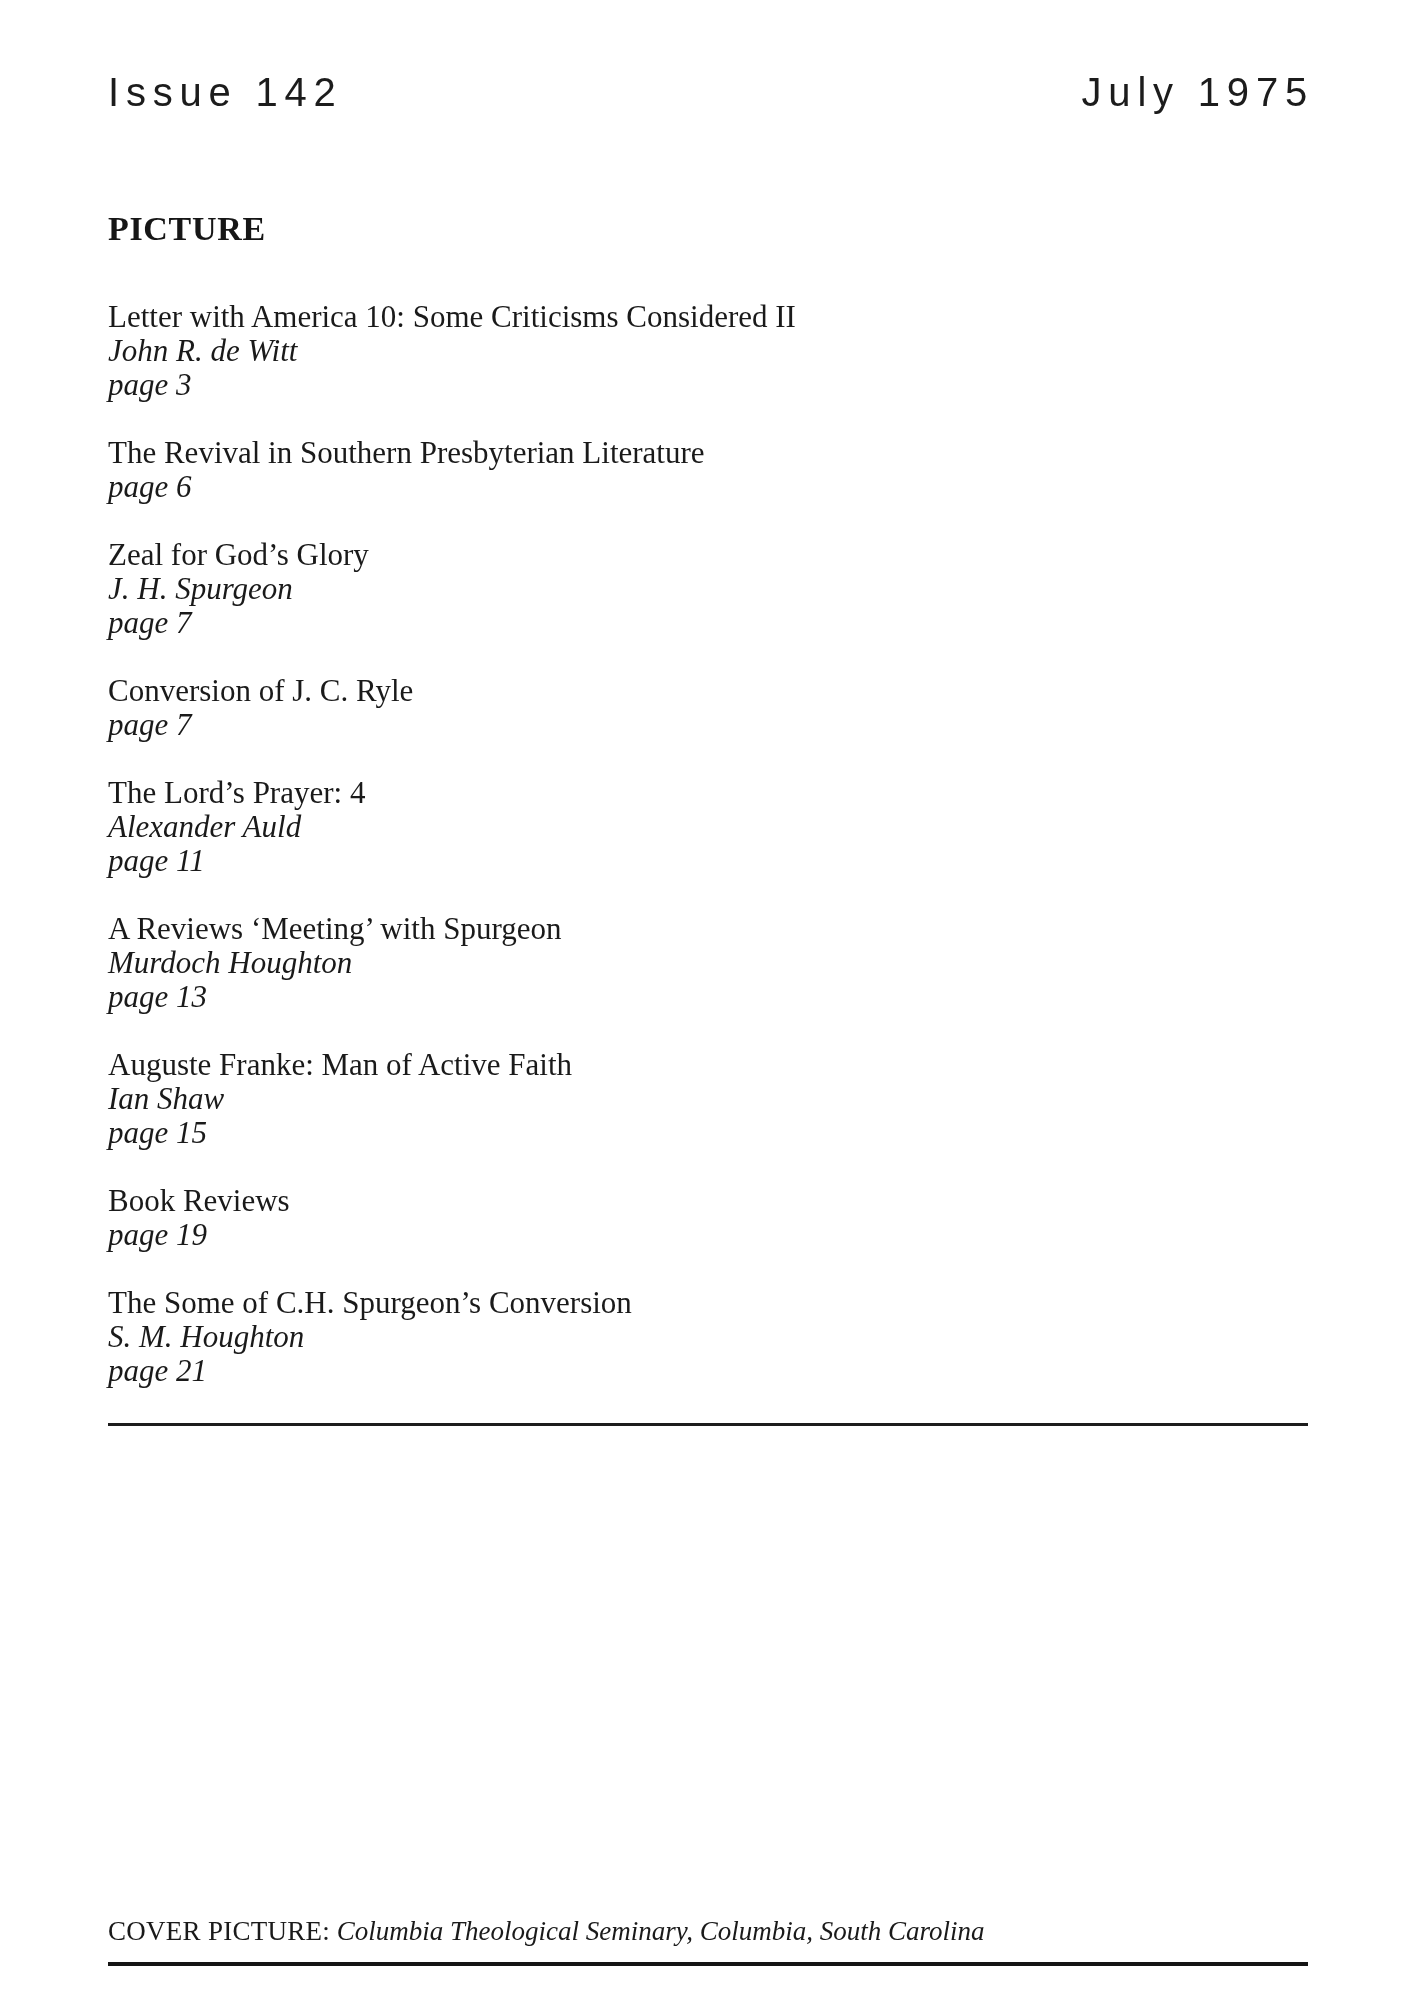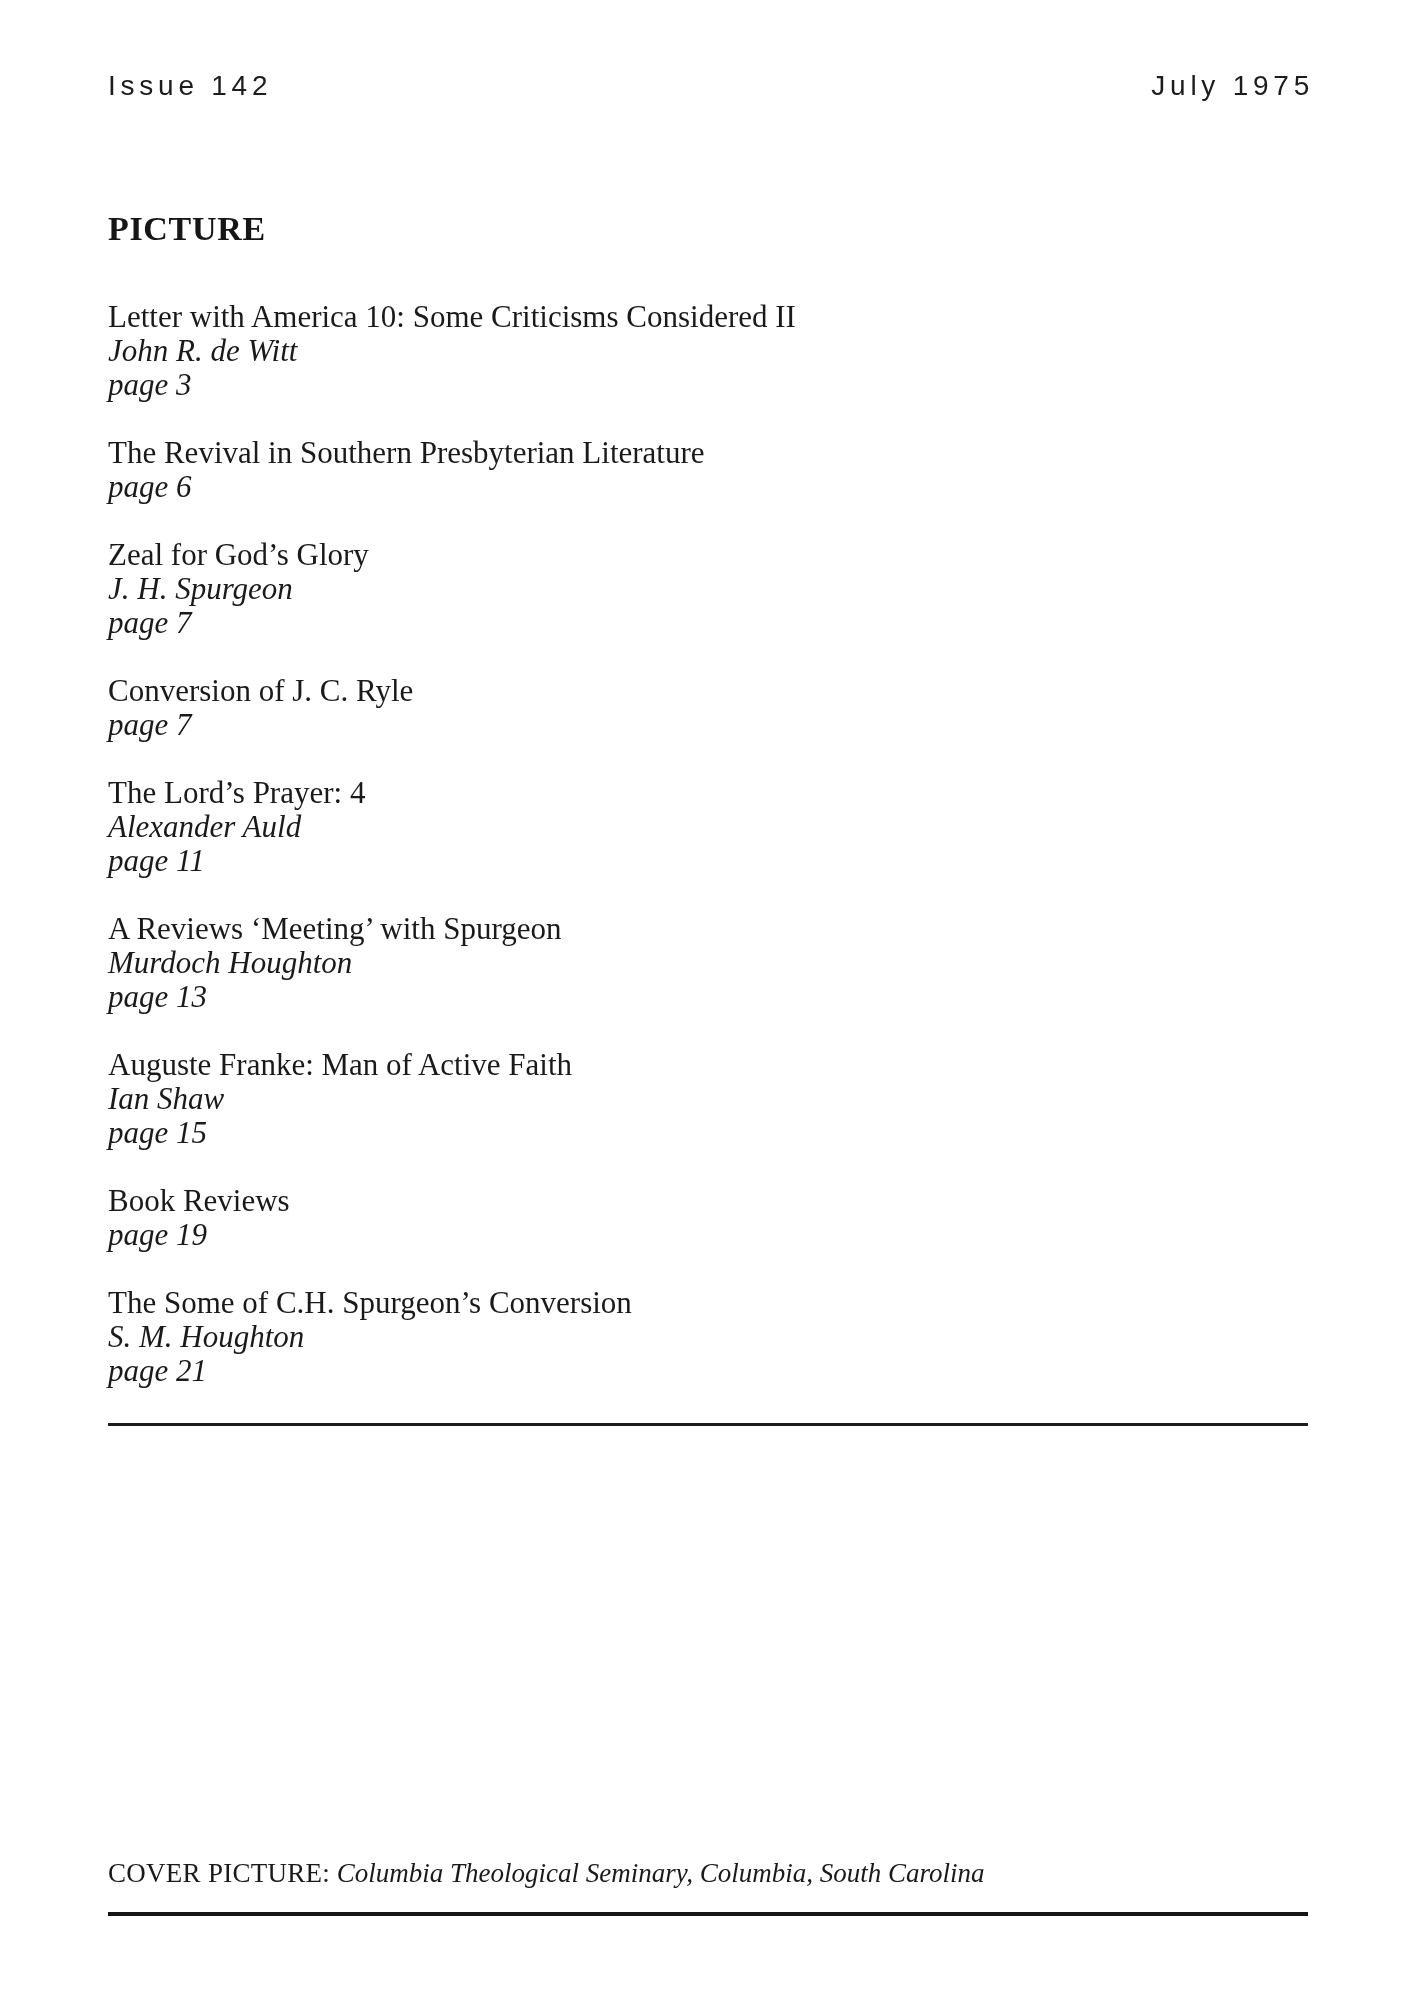--- a/index.html
+++ b/index.html
@@ -19,21 +19,21 @@
   }
   .masthead {
     position: absolute;
     top: 72px;
     left: 108px;
     right: 100px;
     display: flex;
     justify-content: space-between;
     align-items: baseline;
     font-family: "Liberation Sans", sans-serif;
-    font-size: 28px;
+    font-size: 40px;
     font-weight: 500;
     letter-spacing: 0.17em;
     line-height: 1;
     color: #1c1c1c;
   }
   .contents-title {
     position: absolute;
     top: 212px;
     left: 108px;
     font-size: 34px;
@@ -65,24 +65,24 @@
     top: 1423px;
     left: 108px;
     width: 1200px;
     height: 0;
     border: none;
     border-top: 3px solid #1c1c1c;
     margin: 0;
   }
   .footer {
     position: absolute;
-    top: 1858px;
+    top: 1916px;
     left: 108px;
     width: 1200px;
-    padding-bottom: 23px;
+    padding-bottom: 15px;
     border-bottom: 4px solid #151515;
     font-size: 27px;
     line-height: 31px;
     white-space: nowrap;
   }
   .footer-label {
     font-style: normal;
     letter-spacing: 0.01em;
   }
   .footer-caption {

